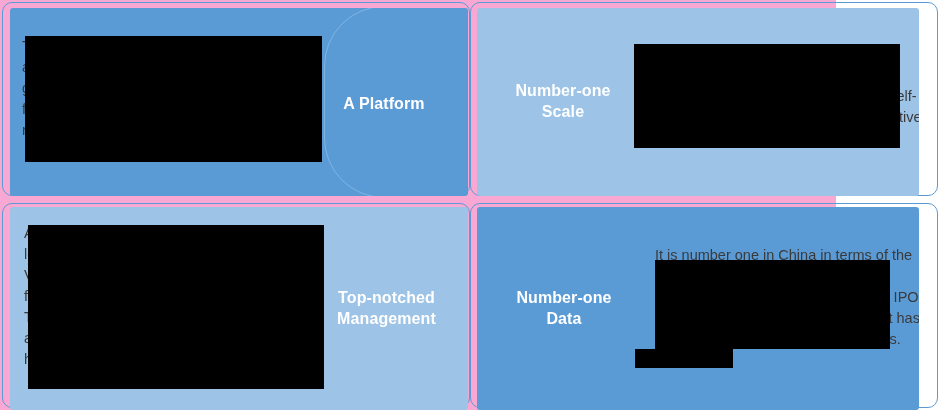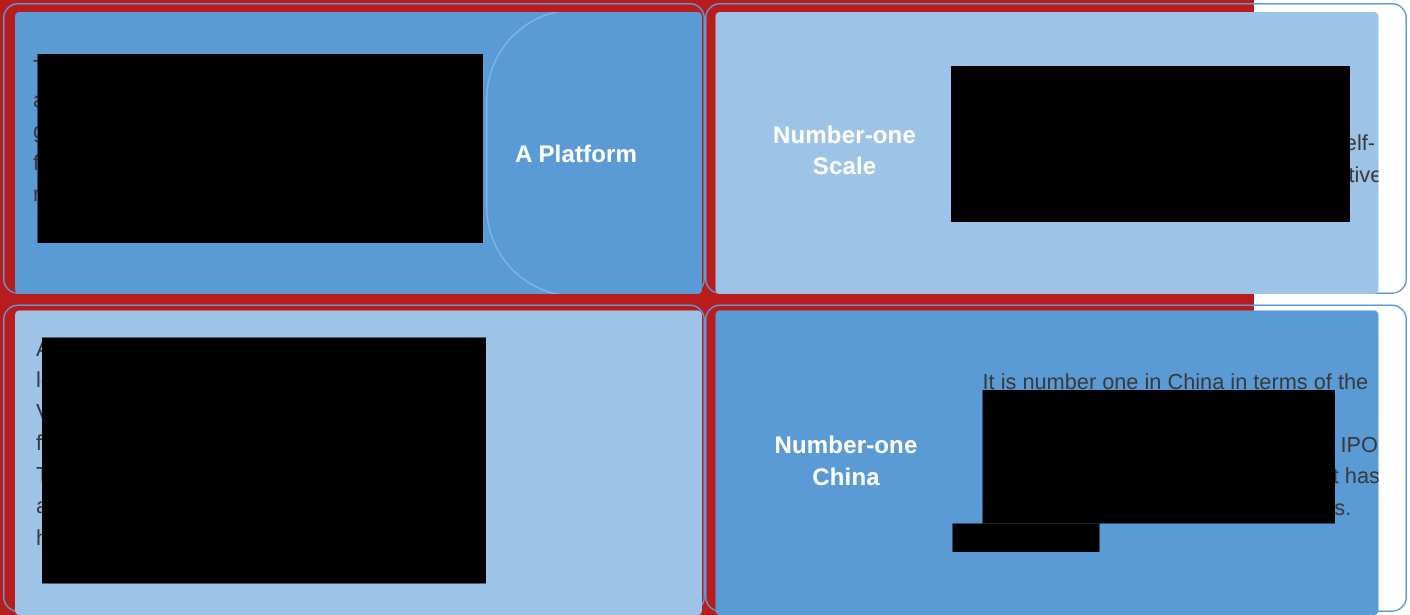--- a/index.html
+++ b/index.html
@@ -10,21 +10,21 @@
   body {
     width: 940px;
     height: 410px;
     font-family: "Liberation Sans", sans-serif;
     overflow: hidden;
   }
   .canvas {
     position: relative;
     width: 836px;
     height: 410px;
-    background: #b91c1c;
+    background: #f9a8d4;
   }
 
   
   .panel-frame {
     position: absolute;
     border: 1px solid #5B9BD5;
     border-radius: 10px;
     box-sizing: border-box;
     pointer-events: none;
   }
@@ -92,29 +92,33 @@
     <div class="panel-title" style="left:6px; top:72px; width:160px;">
       <span>Number-one</span><br>
       <span>Scale</span>
     </div>
     <div class="panel-body" style="left:178px; top:36px; width:268px;">To create China's first innovation investment brand in the category of education. To create the segmented self-owned sub-brands. To establish attractive projects with good reputation.</div>
   </div>
   <div class="redaction" style="left:634px; top:44px; width:266px; height:104px;"></div>
 
   <div class="panel-frame" style="left:2px; top:203px; width:468px; height:205px;"></div>
   <div class="panel light" style="left:10px; top:207px; width:458px; height:203px; border-radius:3px;">
+    <div class="panel-title" style="left:294px; top:80px; width:165px;">
+      <span>Top-notched</span><br>
+      <span>Management</span>
+    </div>
     <div class="panel-body" style="left:14px; top:16px; width:302px;">After-investment management to reach the top level globally speaking. To help complete the Valuation Adjustment Mechanism (VAM) (對賭) for the after-investment business performance. To assist the enterprise in growing in all around manner. To realize the withdrawal at high return.</div>
   </div>
   <div class="redaction" style="left:28px; top:225px; width:296px; height:164px;"></div>
 
   <div class="panel-frame" style="left:470px; top:203px; width:468px; height:205px;"></div>
   <div class="panel dark" style="left:477px; top:207px; width:442px; height:203px; border-radius:3px;">
     <div class="panel-title" style="left:6px; top:80px; width:162px;">
       <span>Number-one</span><br>
-      <span>China</span>
+      <span>Data</span>
     </div>
     <div class="panel-body" style="left:178px; top:38px; width:272px;">It is number one in China in terms of the annual investment amount, scale of management funds, and the scale of IPO of educational groups. Prominently, it has more advantages over its competitors.</div>
   </div>
 
   <div class="redaction" style="left:655px; top:260px; width:235px; height:89px;"></div>
   <div class="redaction" style="left:635px; top:349px; width:98px; height:19px;"></div>
 
 </div>
 
 </body></html>

